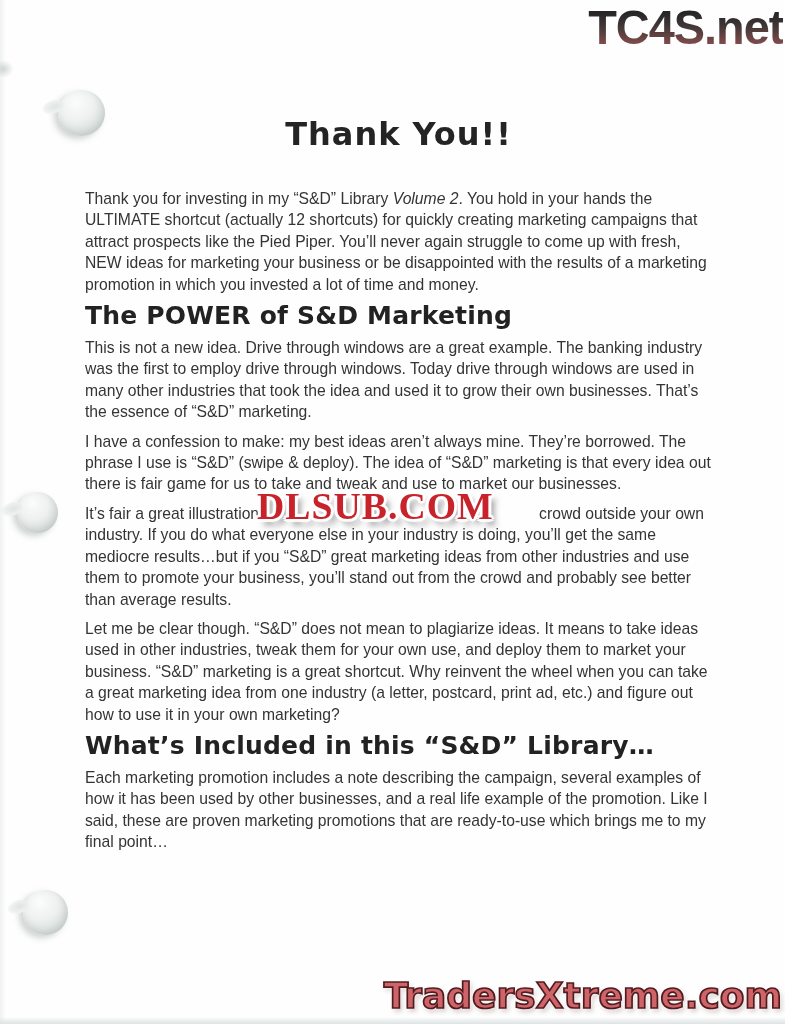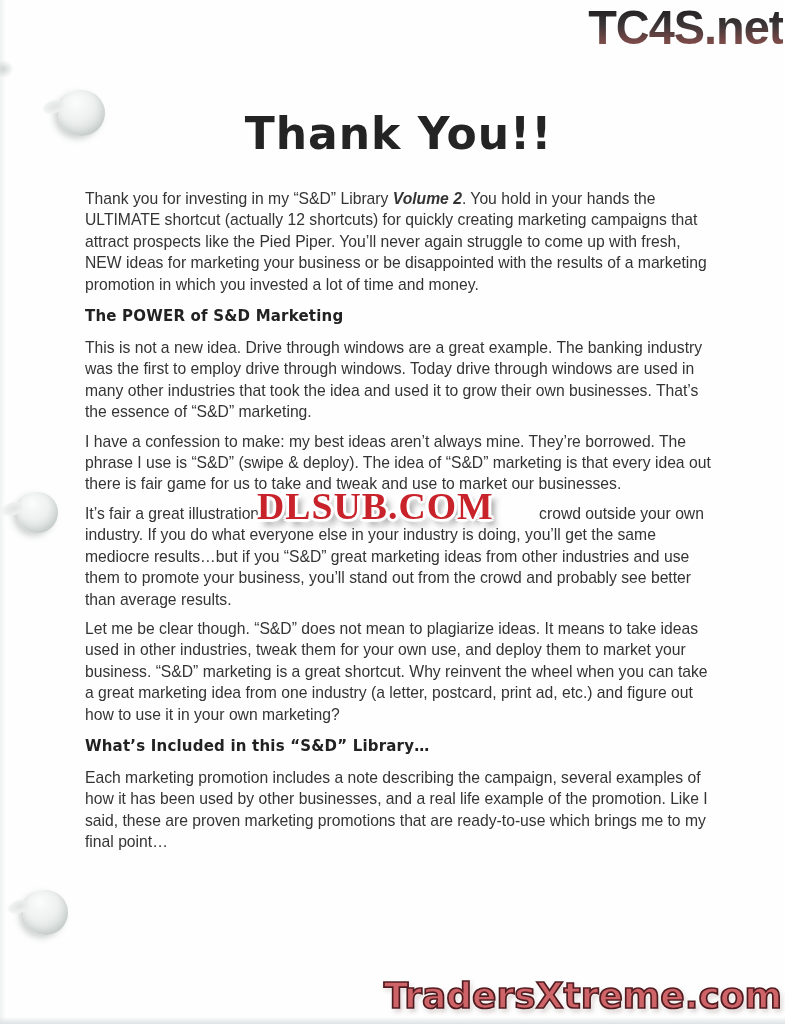--- a/index.html
+++ b/index.html
@@ -73,32 +73,32 @@
     z-index: 5;
   }
 
   
   .content {
     position:absolute; left:85px; top:98px; width:627px;
     color:#343434; font-size:15.7px; line-height:21.4px;
   }
   .title {
     font-family: "DejaVu Sans", sans-serif;
-    font-weight: bold; font-size: 44px; line-height: 72px;
+    font-weight: bold; font-size: 32px; line-height: 72px;
     letter-spacing: 1px; color:#242424;
     text-align: center; margin-bottom: 18px;
   }
   h2.heading {
     font-family: "DejaVu Sans", sans-serif;
-    font-weight: bold; font-size: 15px; line-height: 26px;
+    font-weight: bold; font-size: 25px; line-height: 26px;
     letter-spacing: .2px; color:#222;
     margin: 6px 0 8px 0;
   }
   p.body { margin: 0 0 8px 0; }
-  p.body em { font-style: italic; font-weight: bold; }
+  p.body em { font-style: italic; }
   .wm-para { margin: 0 0 8px 0; position: relative; }
   .wm-para .line1 { white-space: nowrap; }
   .wm-para .gap { display:inline-block; width:280px; }
 </style>
 </head>
 <body>
 
 <div class="page">
 
   <div class="edge-left"></div>

